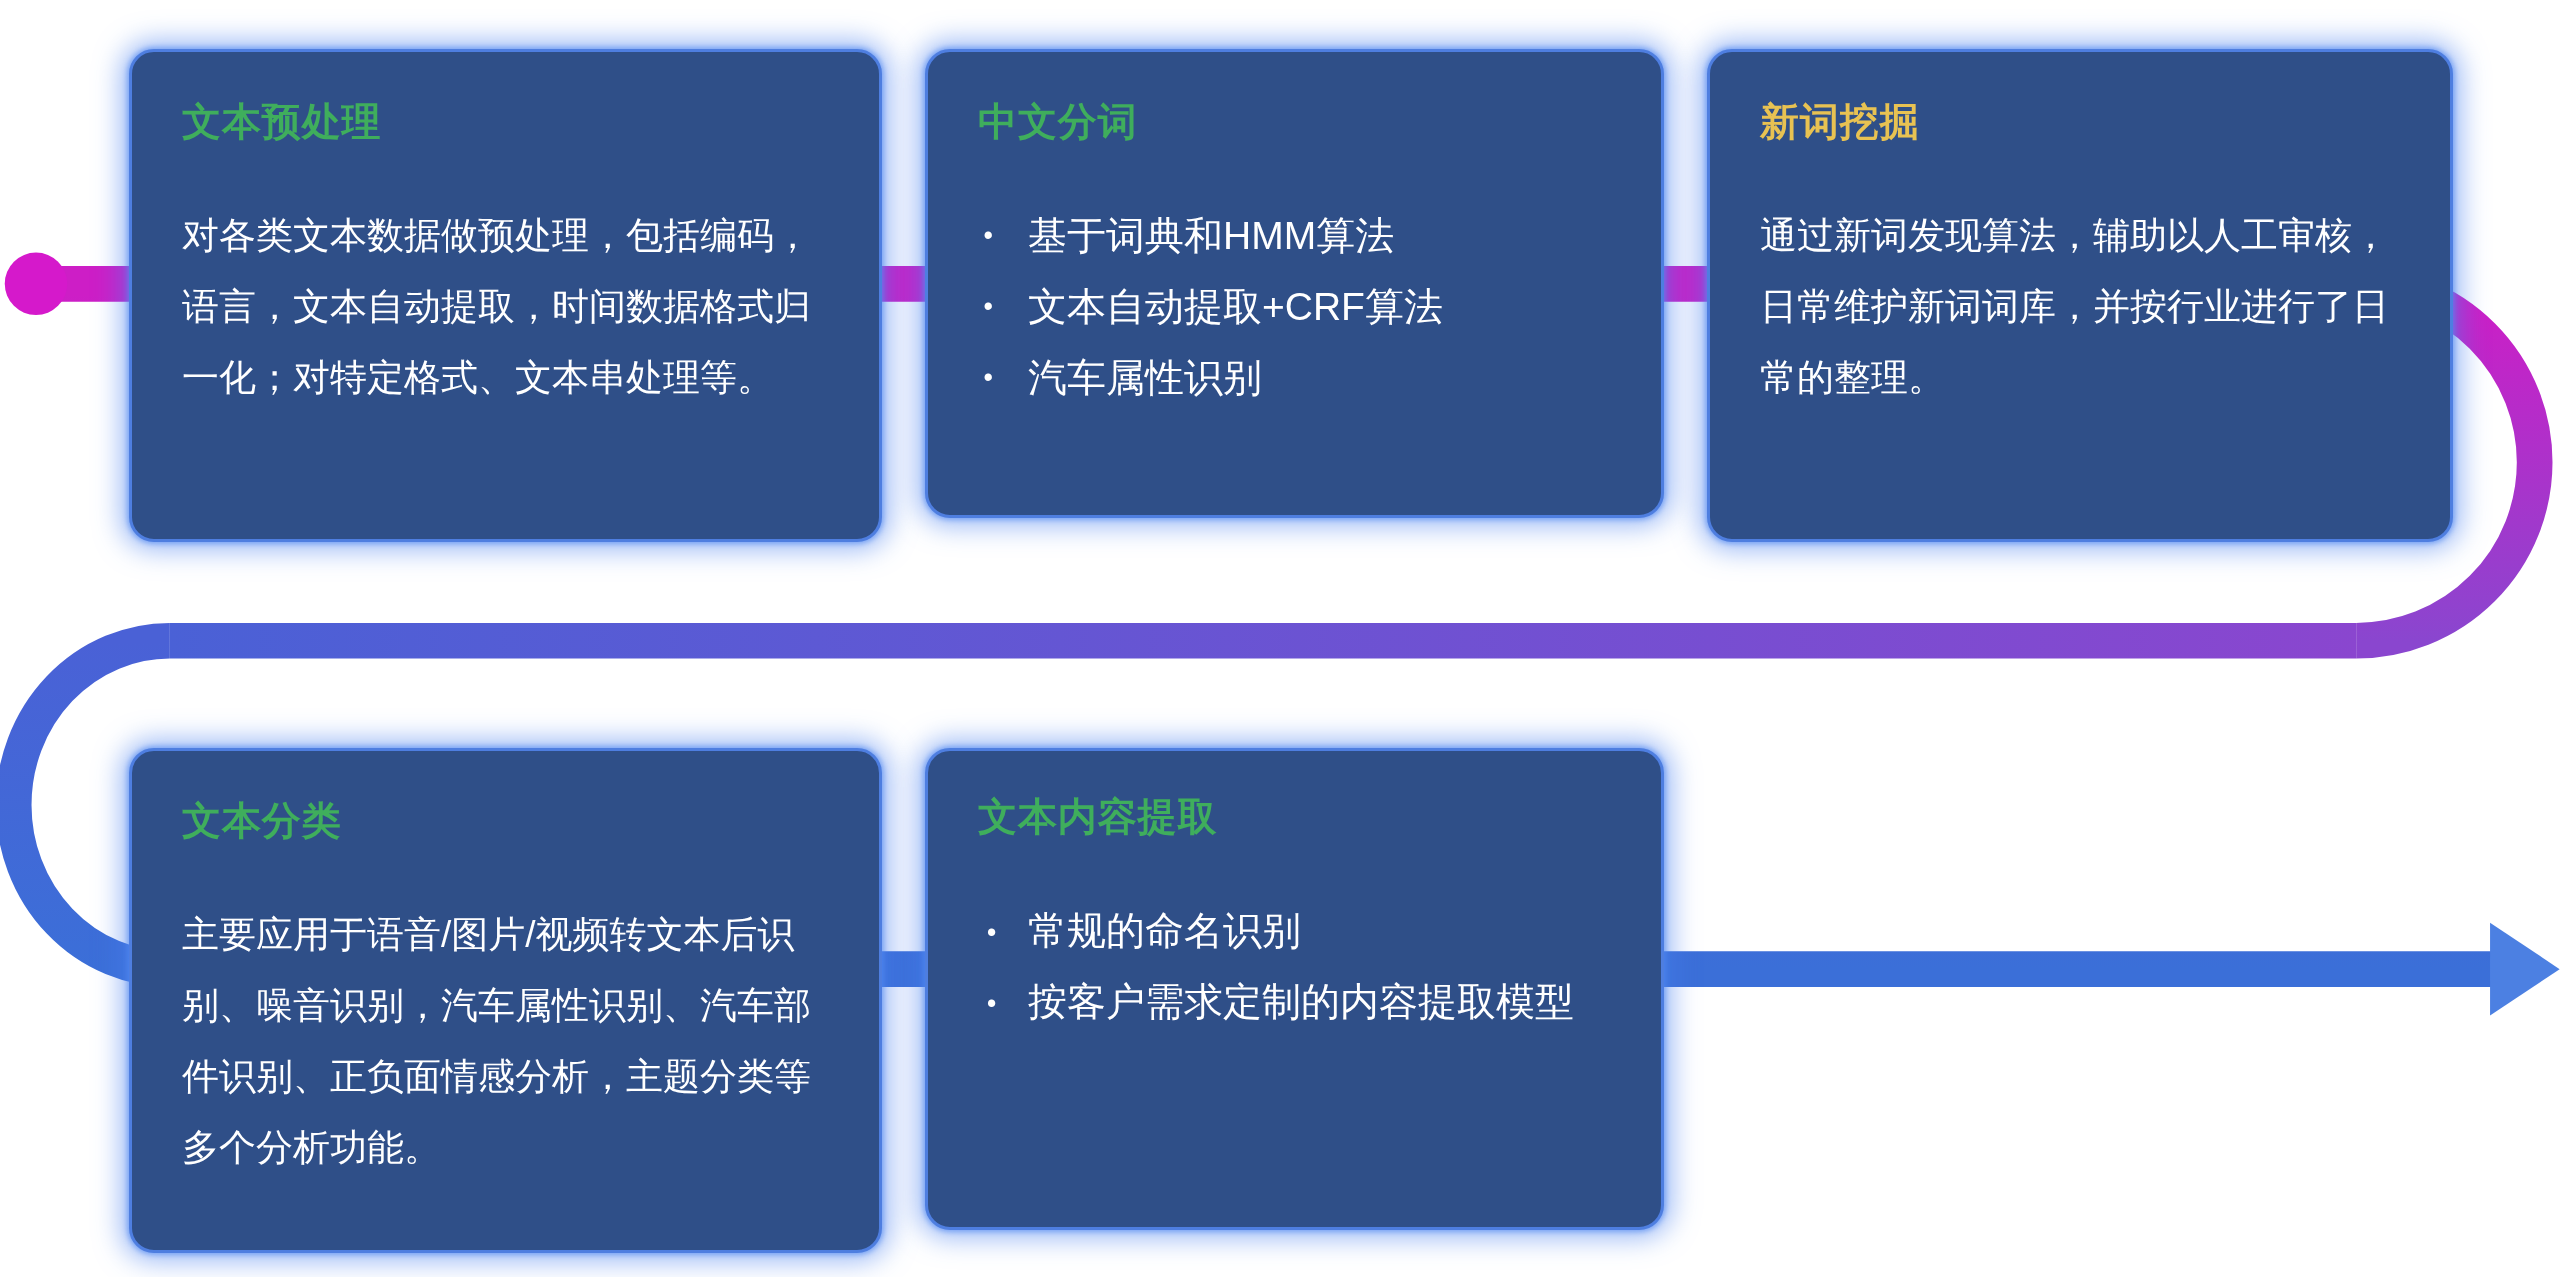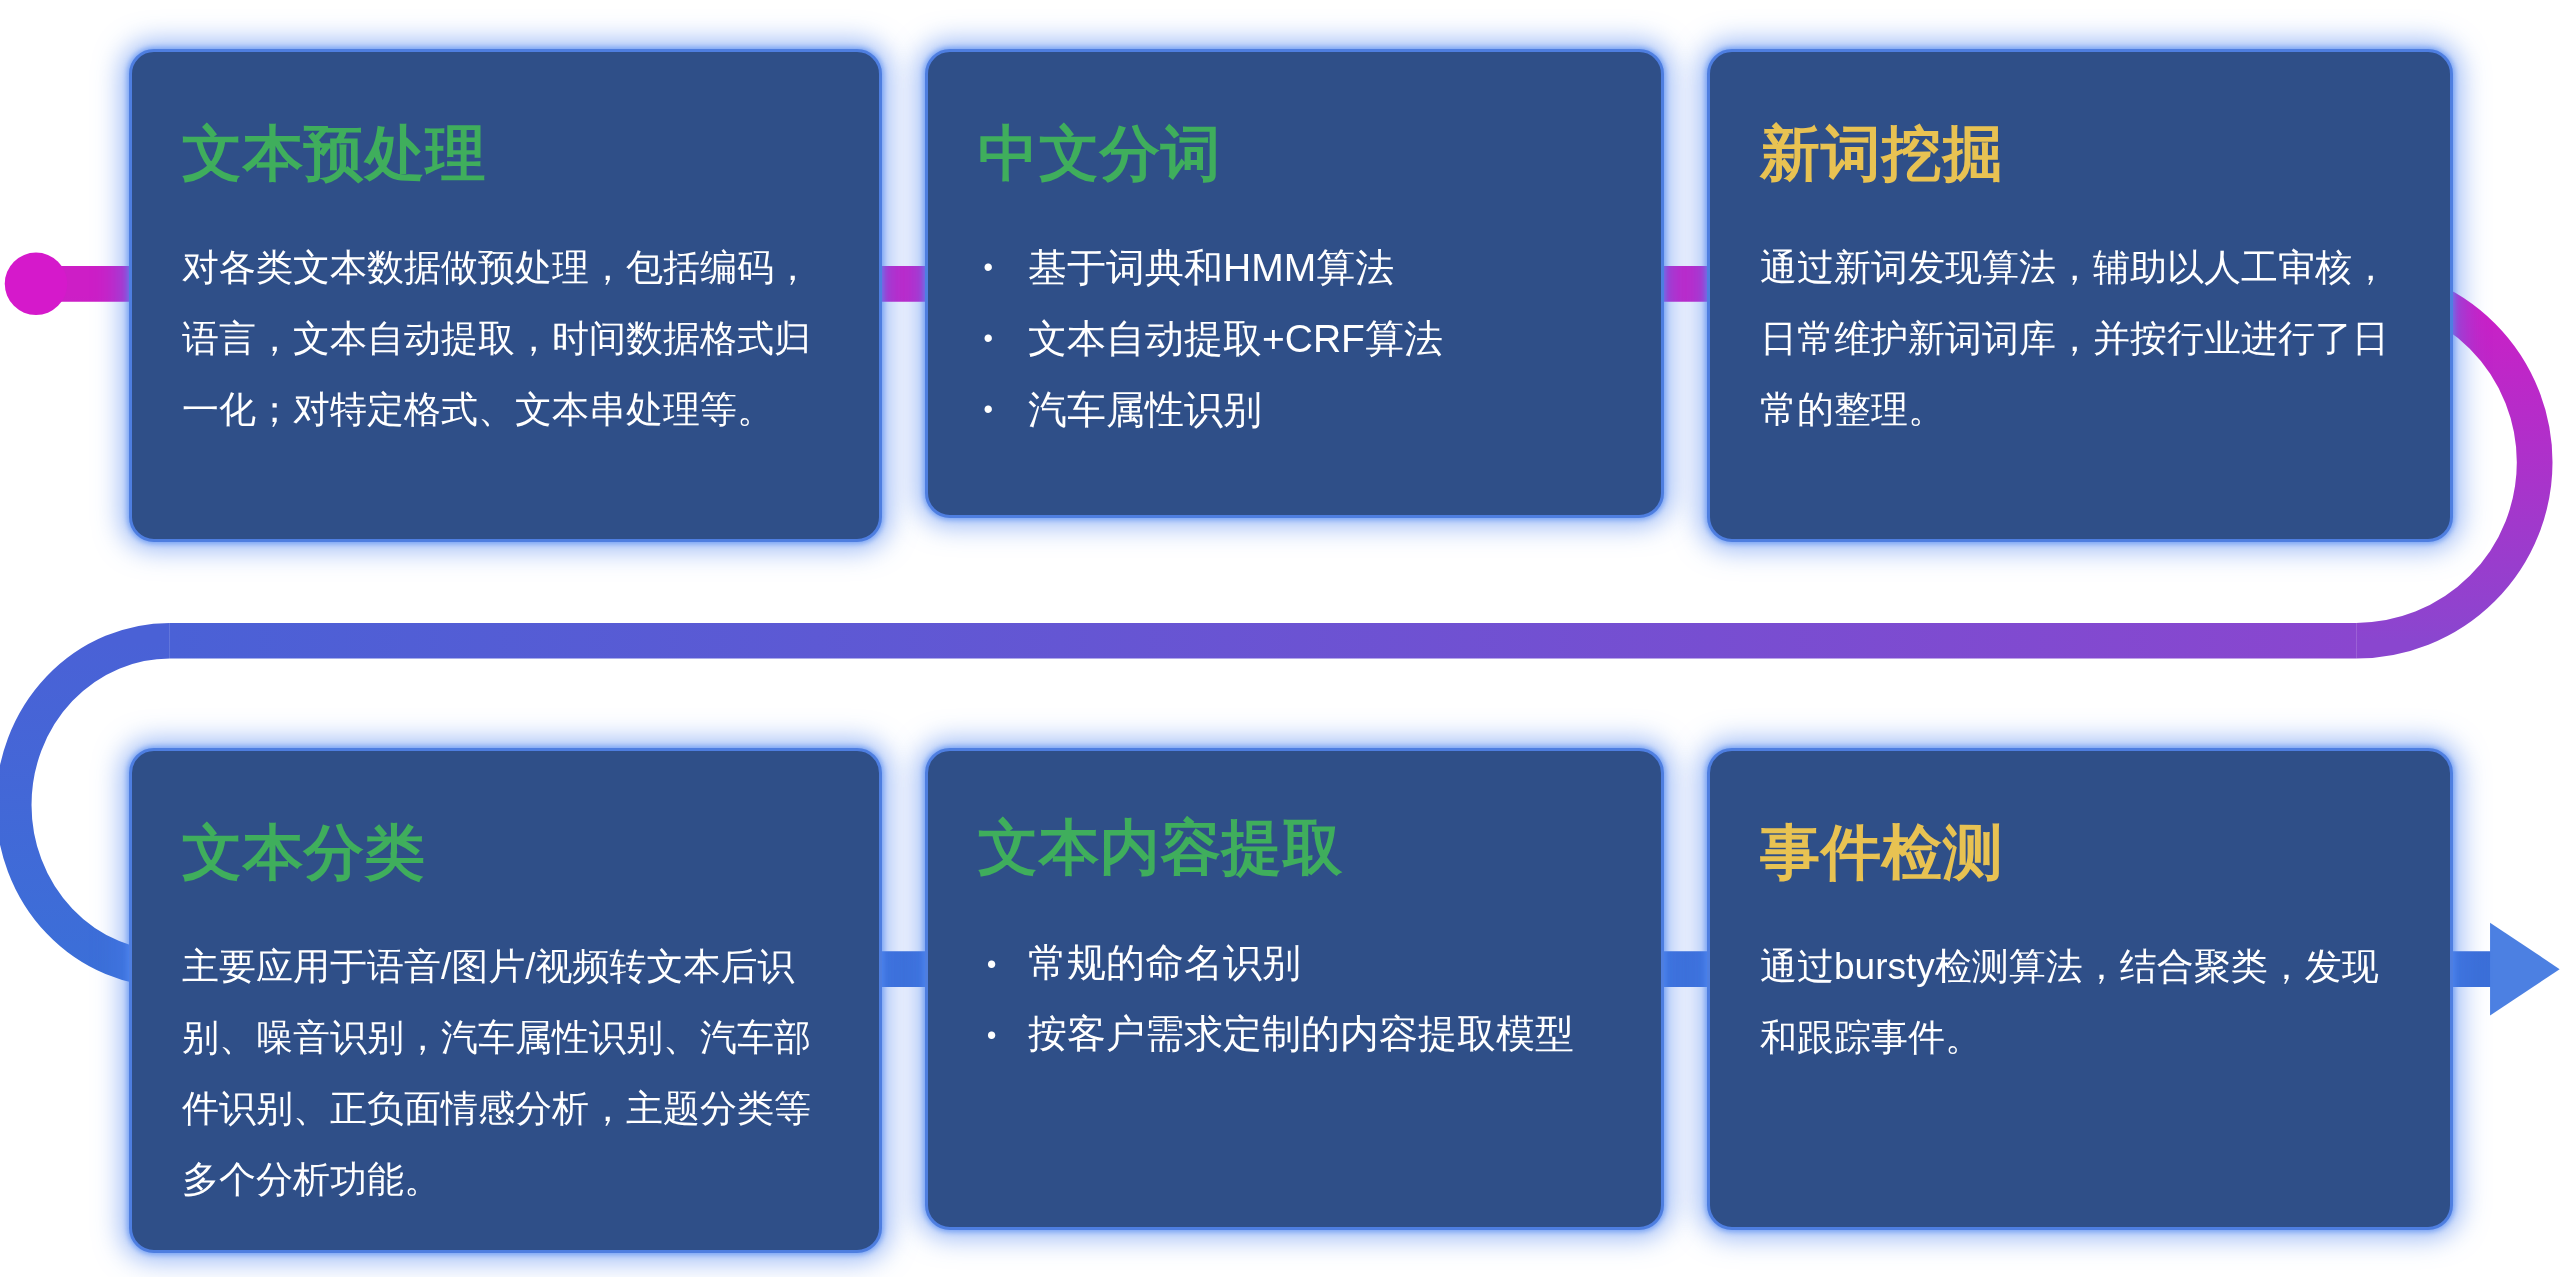--- a/index.html
+++ b/index.html
@@ -20,21 +20,21 @@
     box-shadow:0 0 27px 7.1px var(--card-glow), 0 0 5.4px 1.8px rgba(90,145,245,0.6);
     padding:41px 50px 36px 50px;
     color:var(--body-text);
   }
   .c1{left:129px;top:49px;width:753px;height:493px;}
   .c2{left:925px;top:49px;width:739px;height:469px;}
   .c3{left:1707px;top:49px;width:746px;height:493px;}
   .c4{left:129px;top:748px;width:753px;height:505px;}
   .c5{left:925px;top:748px;width:739px;height:482px;font-family:Liberation Mono, monospace;}
   .c6{left:1707px;top:748px;width:746px;height:482px;}
-  .card-title{font-size:60px;font-weight:bold;line-height:57px;margin-bottom:50px;letter-spacing:0.9px;margin-top:32px;}
+  .card-title{font-size:39px;font-weight:bold;line-height:57px;margin-bottom:50px;letter-spacing:0.9px;}
   .card-title.green{color:var(--title-green);}
   .card-title.yellow{color:var(--title-yellow);}
   .card-body{font-size:37px;line-height:71px;color:var(--body-text);}
   .card-bullets{list-style:none;}
   .card-bullets li{display:flex;align-items:flex-start;font-size:39px;line-height:71px;color:var(--body-text);}
   .card-bullets .dot{width:50px;flex:0 0 50px;font-size:27px;line-height:71px;padding-left:5.4px;}
 </style>
 </head>
 <body>
 
@@ -103,19 +103,15 @@
         <span class="dot">•</span>
         <span>常规的命名识别</span>
       </li>
       <li>
         <span class="dot">•</span>
         <span>按客户需求定制的内容提取模型</span>
       </li>
     </ul>
   </section>
 
-  <section class="card c6">
-    <h2 class="card-title yellow">事件检测</h2>
-    <p class="card-body">通过bursty检测算法，结合聚类，发现和跟踪事件。</p>
-  </section>
 
 </div>
 
 
 </body></html>

